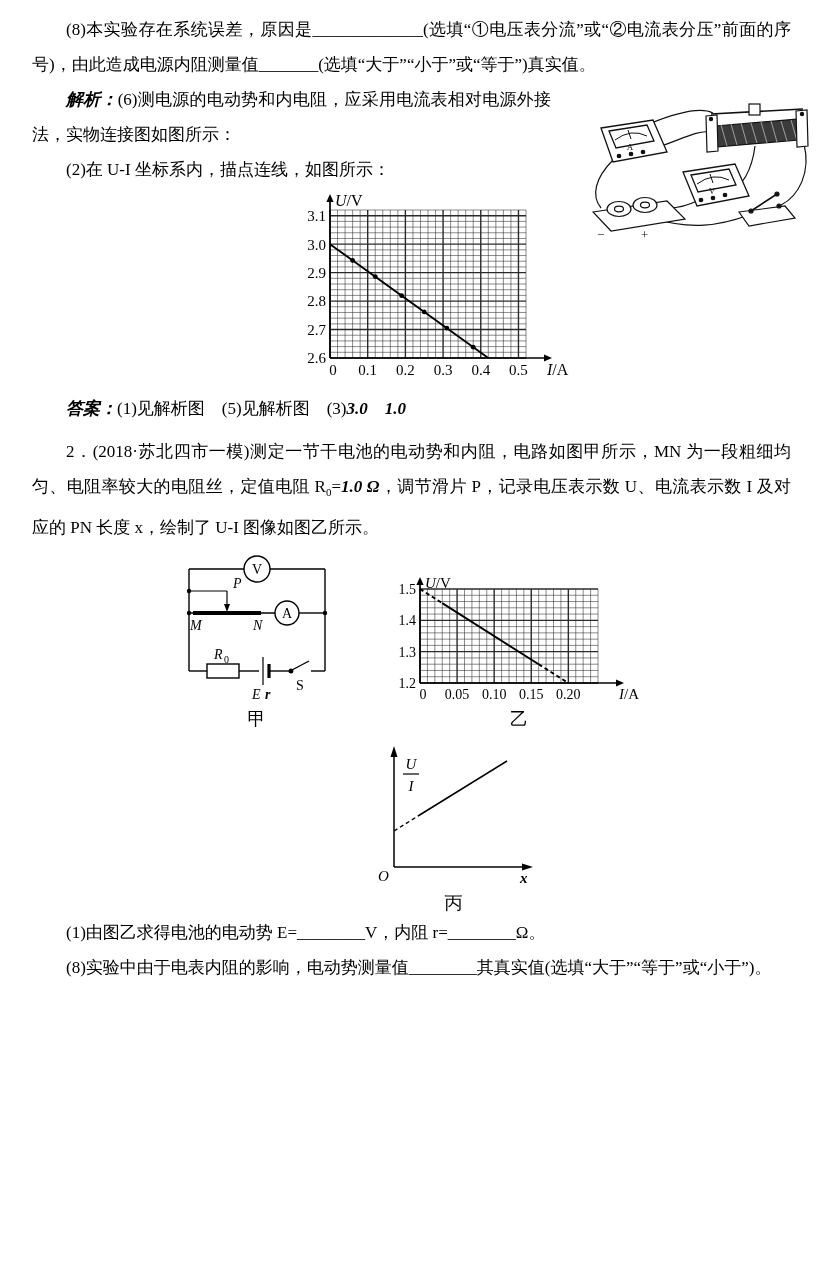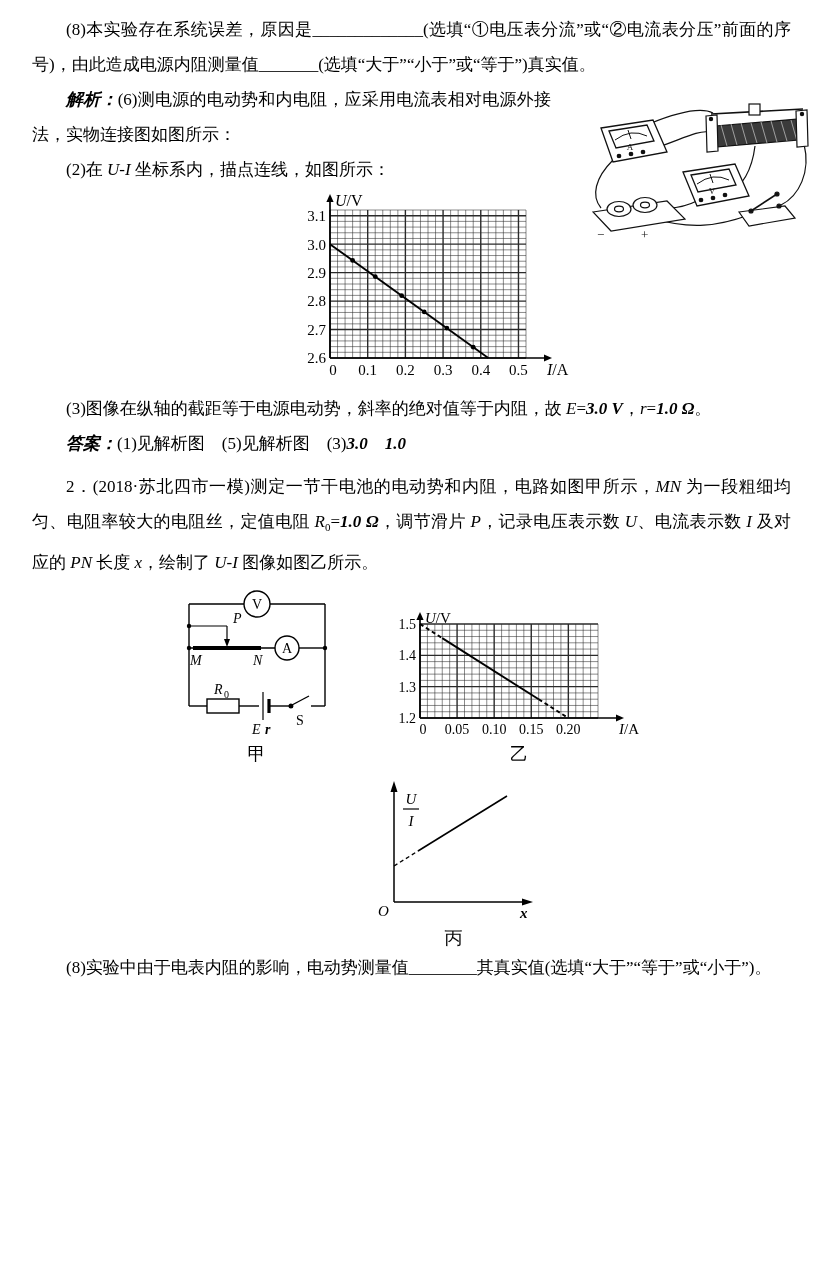--- a/index.html
+++ b/index.html
@@ -12,21 +12,21 @@
     color:#000;
     font-family:"Liberation Serif","DejaVu Serif",serif;
     font-size:17px;
     line-height:35px;
     overflow:hidden;
   }
   .para{margin:0;text-align:justify;text-indent:2em;}
   .wrap{margin-right:240px;}
   .sg-b{font-weight:bold;font-style:italic;}
   .sg-bk{font-weight:normal;}
-  .sg-i{font-style:italic;margin-top:40px;}
+  .sg-i{margin-top:40px;}
   .sg-sub{font-size:11px;vertical-align:-4px;}
   .photo{position:absolute;top:100px;right:6px;width:230px;height:140px;}
   .chart1-row{display:flex;justify-content:center;padding:5px 0 3px 0;}
   .chart1-row svg{margin-left:44px;}
   .fig-row{display:flex;justify-content:center;align-items:flex-end;gap:40px;margin-top:8px;}
   .fig{display:flex;flex-direction:column;align-items:center;}
   .caption{text-align:center;font-size:18px;line-height:24px;margin-top:2px;}
   .bing-wrap{width:100%;box-sizing:border-box;display:flex;justify-content:center;padding-left:84px;margin-top:8px;}
   .q2{margin-top:8px;}
 </style>
@@ -195,21 +195,20 @@
           <circle cx="68.61538461538461" cy="68.37692307692308" r="2.4" fill="#000" stroke="none"></circle>
           <circle cx="91.23076923076923" cy="84.6" r="2.4" fill="#000" stroke="none"></circle>
           <circle cx="117.61538461538461" cy="103.66923076923081" r="2.4" fill="#000" stroke="none"></circle>
           <circle cx="140.23076923076923" cy="119.89230769230771" r="2.4" fill="#000" stroke="none"></circle>
           <circle cx="162.84615384615384" cy="136.11538461538464" r="2.4" fill="#000" stroke="none"></circle>
           <circle cx="189.23076923076923" cy="155.18461538461543" r="2.4" fill="#000" stroke="none"></circle>
         </g>
       </svg>
   </div>
 
-  <p class="para"><span>(3)图像在纵轴的截距等于电源电动势，斜率的绝对值等于内阻，故 </span><span class="sg-i">E</span><span>=</span><span class="sg-b">3.0 V</span><span>，</span><span class="sg-i">r</span><span>=</span><span class="sg-b">1.0 Ω</span><span>。</span></p>
   <p class="para"><span class="sg-b">答案：</span><span>(1)见解析图　(5)见解析图　(3)</span><span class="sg-b">3.0　1.0</span></p>
 
   <p class="para q2"><span>2．</span><span class="sg-bk">(2018·苏北四市一模)</span><span>测定一节干电池的电动势和内阻，电路如图甲所示，</span><span class="sg-i">MN</span><span> 为一段粗细均匀、电阻率较大的电阻丝，定值电阻 </span><span class="sg-i">R</span><span class="sg-sub">0</span><span>=</span><span class="sg-b">1.0 Ω</span><span>，调节滑片 </span><span class="sg-i">P</span><span>，记录电压表示数 </span><span class="sg-i">U</span><span>、电流表示数 </span><span class="sg-i">I</span><span> 及对应的 </span><span class="sg-i">PN</span><span> 长度 </span><span class="sg-i">x</span><span>，绘制了 </span><span class="sg-i">U-I</span><span> 图像如图乙所示。</span></p>
 
   <div class="fig-row">
     <div class="fig">
       <svg width="175" height="152" viewBox="0 0 175 152">
         <g stroke="#000" stroke-width="1.4" fill="none">
           <line x1="20" y1="16" x2="75" y2="16"></line>
           <circle cx="88" cy="16" r="13"></circle>
@@ -343,15 +342,16 @@
           <line x1="59" y1="35" x2="75" y2="35" stroke="#000" stroke-width="1.2"></line>
           <text x="67" y="52" text-anchor="middle">I</text>
           <text x="34" y="142">O</text>
           <text x="176" y="144" font-weight="bold">x</text>
         </g>
       </svg>
       <div class="caption">丙</div>
     </div>
   </div>
 
+  <p class="para"><span>(1)由图乙求得电池的电动势 </span><span class="sg-i">E</span><span>=________</span><span>V，内阻 </span><span class="sg-i">r</span><span>=________</span><span>Ω。</span></p>
   <p class="para">(8)实验中由于电表内阻的影响，电动势测量值________其真实值(选填“大于”“等于”或“小于”)。</p>
 
 </div>
 
 </body></html>

